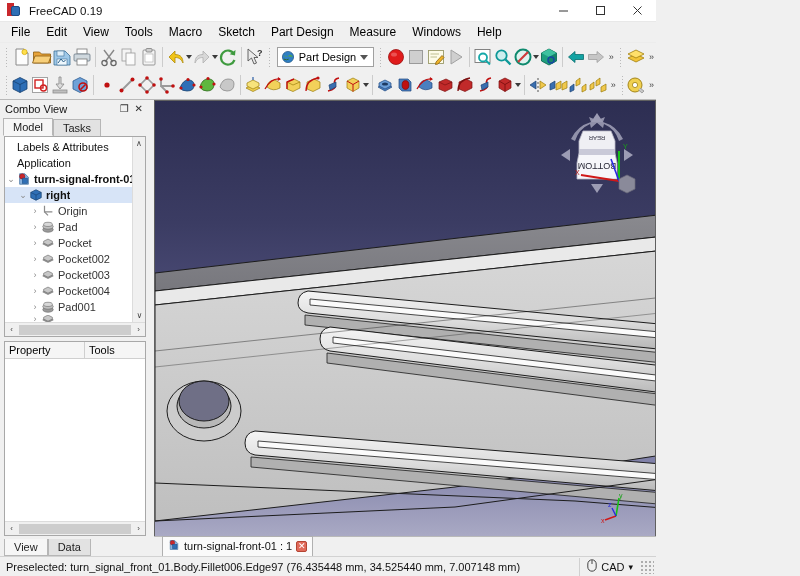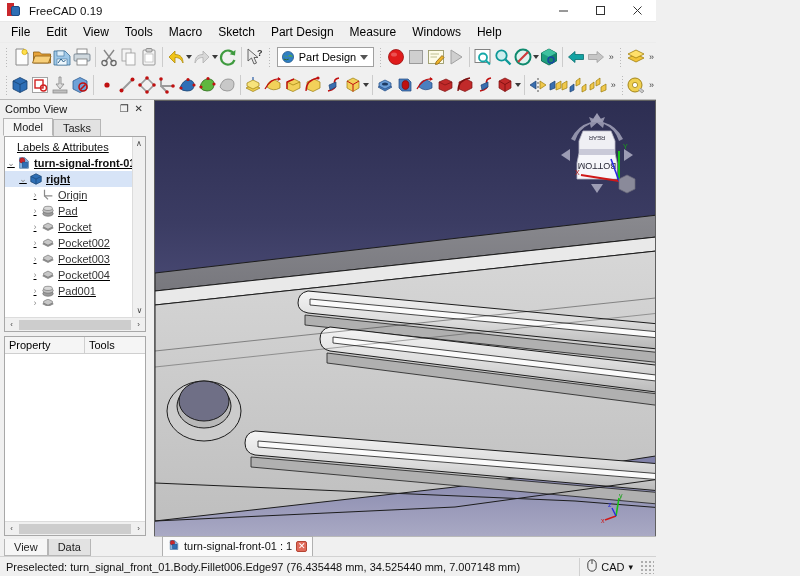--- a/index.html
+++ b/index.html
@@ -62,21 +62,21 @@
   .dock { width: 150px; flex: 0 0 150px; display: flex; flex-direction: column; background: #f0f0f0; }
   .dockhdr { height: 17px; display: flex; align-items: center; padding: 0 3px 0 5px; font-size: 11px; color: #111; }
   .dockhdr .sp { margin-left: auto; display: flex; gap: 6px; padding-right: 4px; }
   .dockbtn { font-size: 10px; color: #333; line-height: 10px; }
   .tabs { height: 18px; display: flex; align-items: flex-end; padding-left: 3px; gap: 0px; }
   .tab { font-size: 11px; padding: 2px 9px 2px 9px; border: 1px solid #b6b6b6; border-bottom: none;
          background: #e2e2e2; color: #222; position: relative; top: 1px; }
   .tab.active { background: #f6f6f6; border-bottom: 1px solid #f6f6f6; }
   .treewrap { flex: 0 0 196px; margin: 1px 4px 0 4px; background: #fff; border: 1px solid #a8a8a8;
               display: flex; flex-direction: column; position: relative; }
-  .treescroll { flex: 1; position: relative; overflow: hidden; text-decoration: underline; }
+  .treescroll { flex: 1; position: relative; overflow: hidden; }
   .tree { padding: 2px 0 0 0; }
   .trow { height: 16px; display: flex; align-items: center; font-size: 11px; white-space: nowrap; color: #111; }
   .trow.sel { background: #d7e4f7; }
   .texp { width: 12px; text-align: center; color: #8a8a8a; font-size: 9px; flex: 0 0 12px; }
   .ticon { width: 14px; height: 14px; margin-right: 3px; flex: 0 0 14px; }
   .tlabel { overflow: hidden; }
   .tlabel.bold { font-weight: bold; }
   .tlabel.dim { color: #333; }
   .vscroll { position: absolute; right: 0; top: 0; width: 13px; height: 100%; background: #f0f0f0;
              border-left: 1px solid #dcdcdc; }
@@ -574,20 +574,24 @@
 
       <div class="treewrap">
         <div class="treescroll">
           <div class="tree">
 
             <div class="trow">
               <span class="texp"></span>
               <span class="tlabel">Labels &amp; Attributes</span>
             </div>
 
+            <div class="trow">
+              <span class="texp"></span>
+              <span class="tlabel">Application</span>
+            </div>
 
             <div class="trow">
               <span class="texp">⌄</span>
               <span class="ticon">
                 <svg width="14" height="14" viewBox="0 0 16 16">
                     <path d="M3 2h6l4 4v8H3z" fill="#8ab4e0" stroke="#3a6b9e" stroke-width=".8"></path>
                     <circle cx="6" cy="5" r="3" fill="#c9282d" stroke="#8a1418" stroke-width=".6"></circle>
                     <rect x="6" y="7" width="6" height="6" fill="#2f6fb5" stroke="#1c4c85" stroke-width=".6"></rect>
                   </svg>
               </span>

